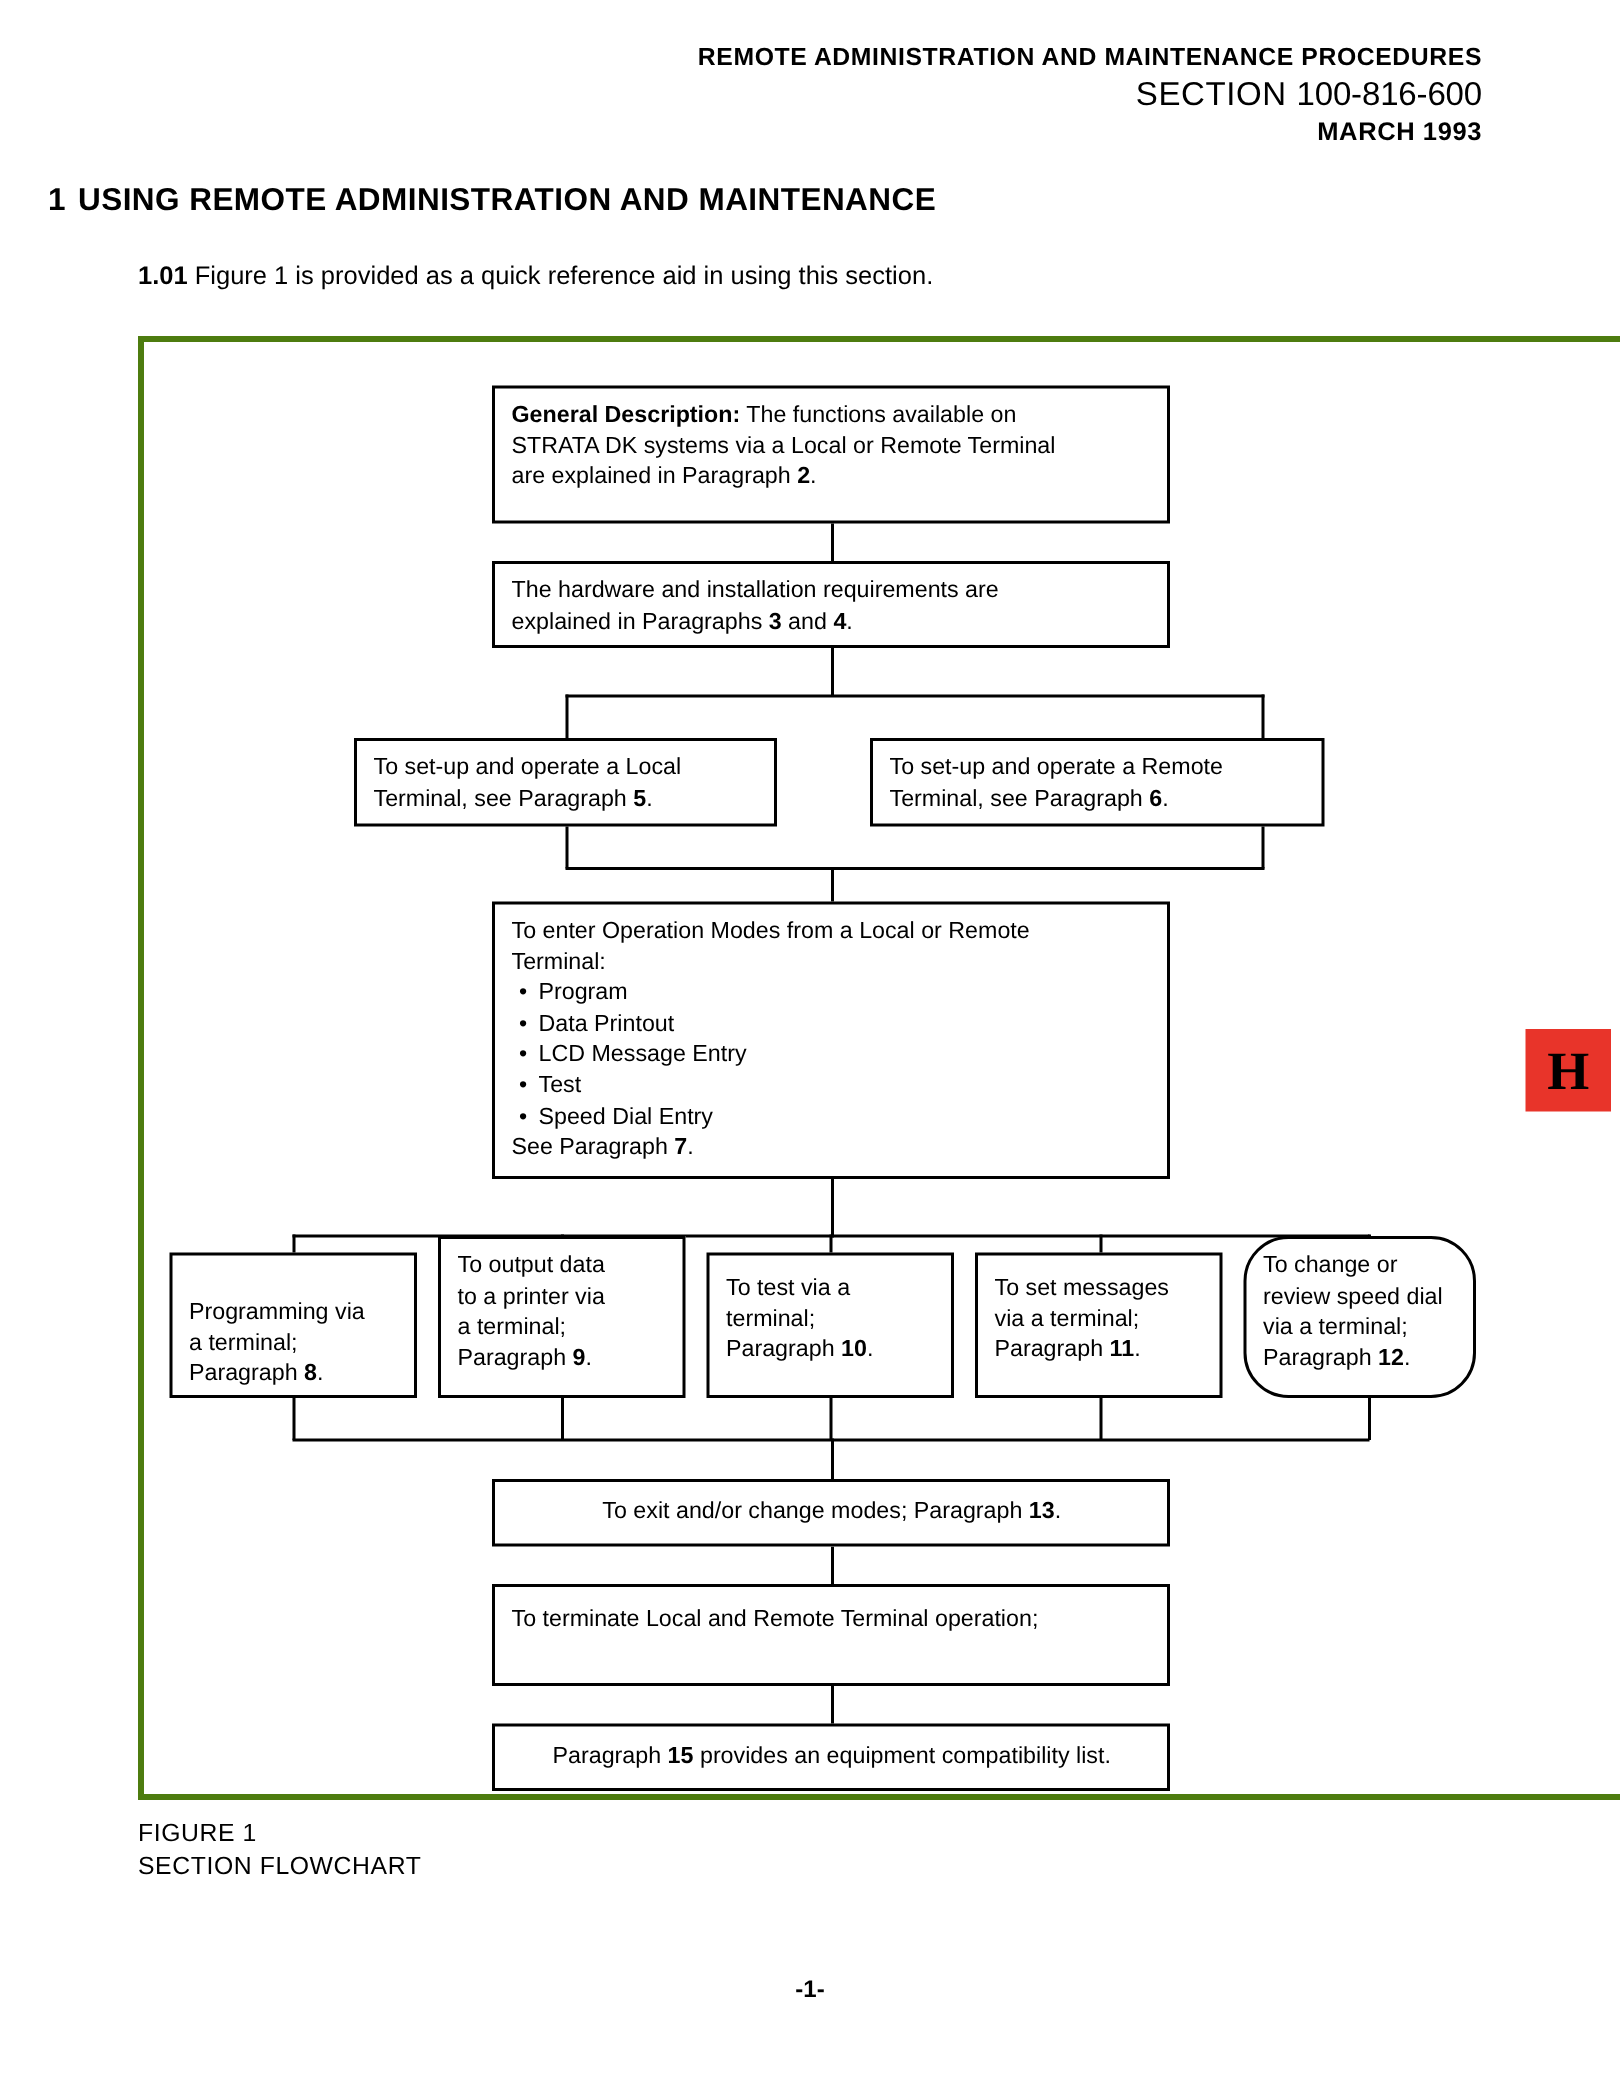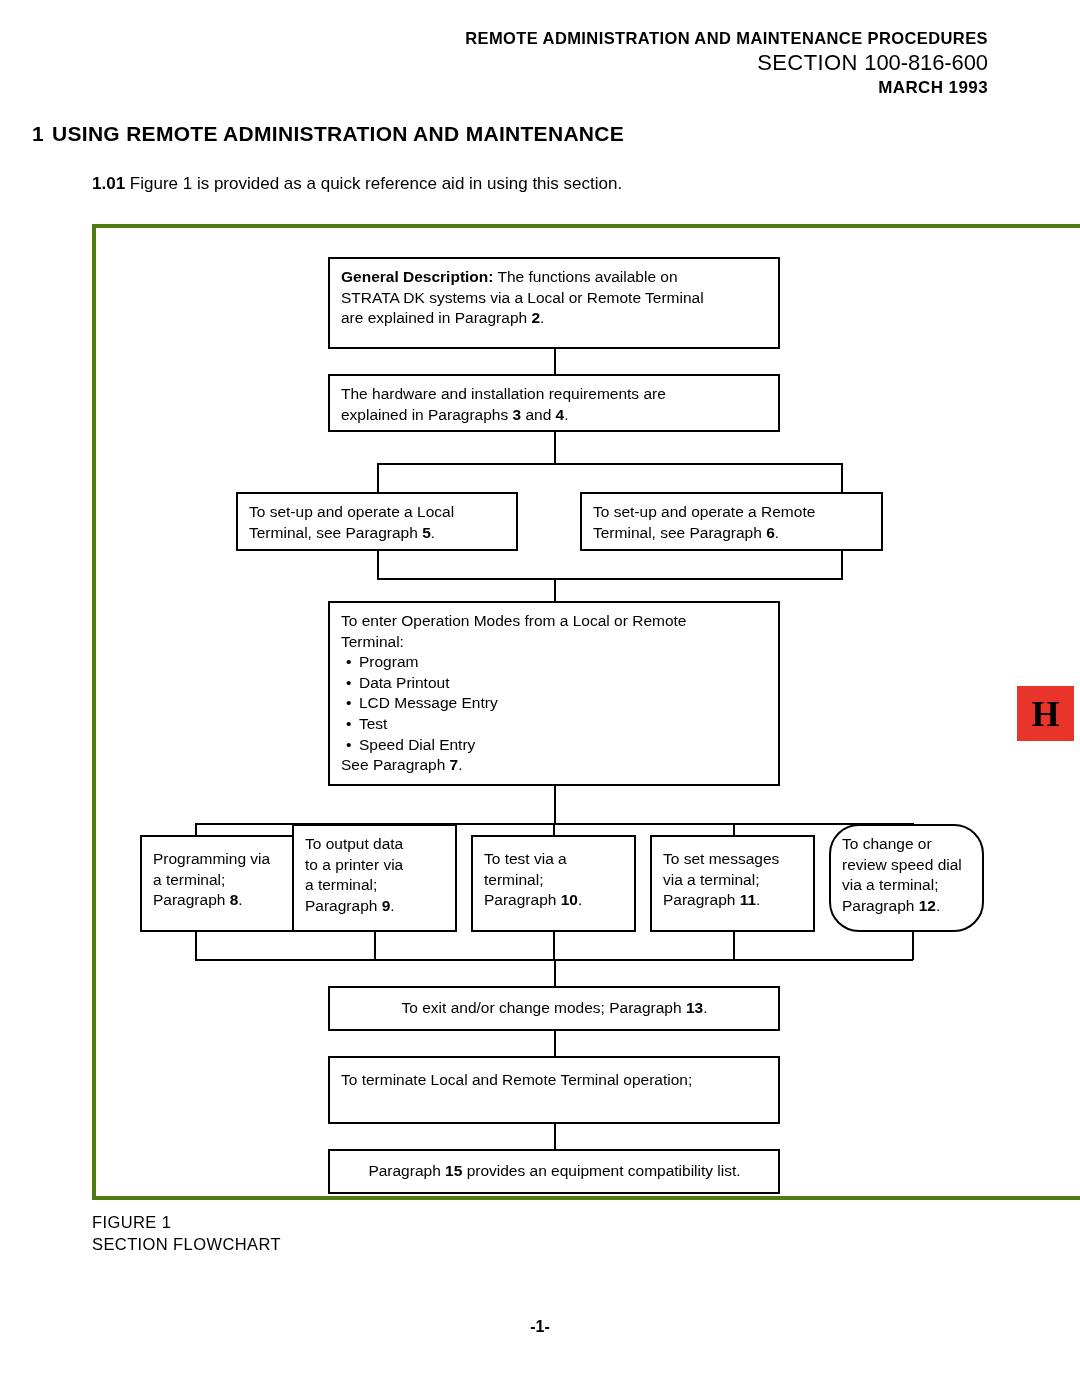--- a/index.html
+++ b/index.html
@@ -253,21 +253,21 @@
         <ul class="bullets">
           <li>Program</li>
           <li>Data Printout</li>
           <li>LCD Message Entry</li>
           <li>Test</li>
           <li>Speed Dial Entry</li>
         </ul>
         <div><span>See Paragraph </span><b>7</b><span>.</span></div>
       </div>
 
-      <div class="box" style="left:17px; top:607px; width:165px; height:97px; padding-top:12px;margin-left:27px;">
+      <div class="box" style="left:17px; top:607px; width:165px; height:97px; padding-top:28px;">
         <div>Programming via</div>
         <div>a terminal;</div>
         <div><span>Paragraph </span><b>8</b><span>.</span></div>
       </div>
 
       <div class="box" style="left:196px; top:596px; width:165px; height:108px;">
         <div>To output data</div>
         <div>to a printer via</div>
         <div>a terminal;</div>
         <div><span>Paragraph </span><b>9</b><span>.</span></div>

